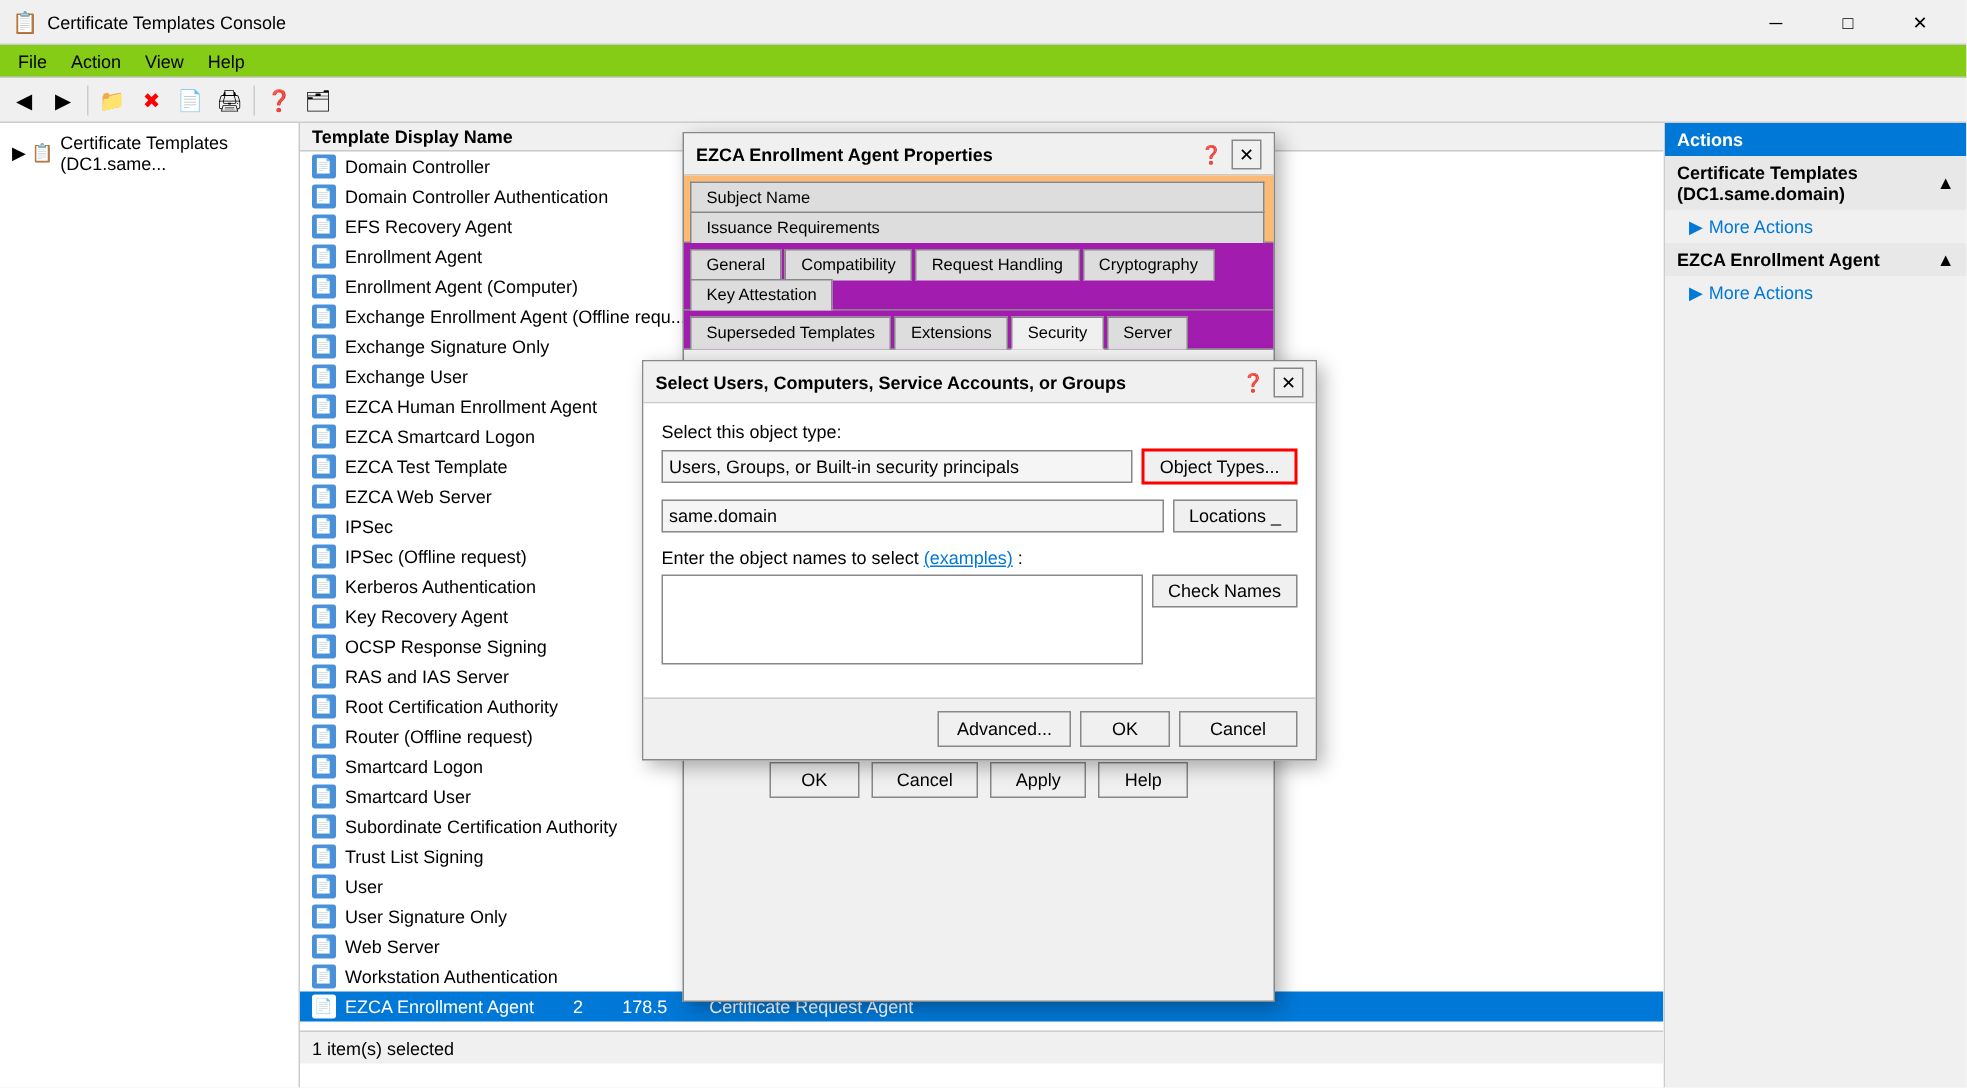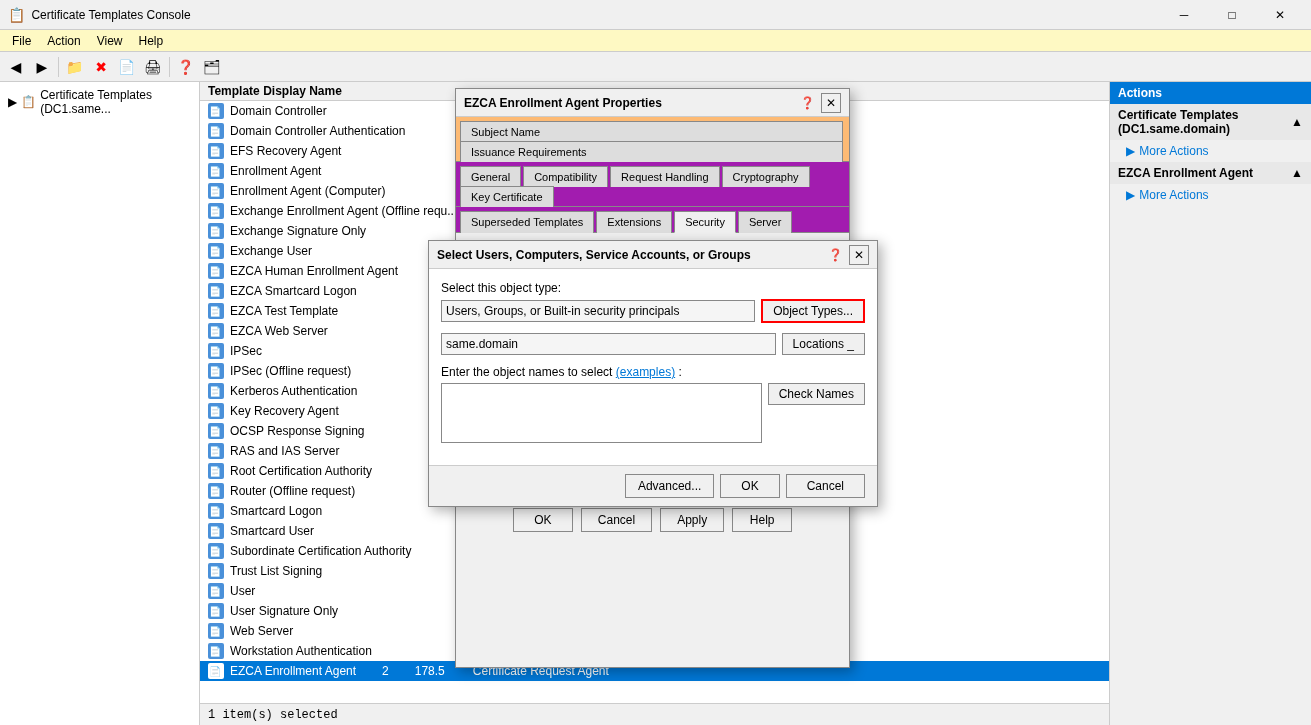--- a/index.html
+++ b/index.html
@@ -14,21 +14,21 @@
       padding: 0 8px;
       border-bottom: 1px solid #ccc;
       position: relative;
     }
     .title-bar-text { font-size: 12px; color: #000; flex: 1; }
     .title-bar-controls { display: flex; gap: 2px; }
     .title-bar-btn { width: 46px; height: 30px; border: none; background: transparent; cursor: pointer; font-size: 12px; display: flex; align-items: center; justify-content: center; }
 
     
     .menu-bar {
-      background: #fef9c3;
+      background: #84cc16;
       height: 22px;
       display: flex;
       align-items: center;
       padding: 0 4px;
       border-bottom: 1px solid #ccc;
     }
     .menu-item { padding: 2px 8px; cursor: pointer; font-size: 12px; }
 
     
     .toolbar {
@@ -133,31 +133,30 @@
       cursor: pointer;
       color: #0078d7;
       display: flex;
       align-items: center;
       gap: 4px;
     }
 
     
     .status-bar {
       position: absolute;
-      bottom: 0;
+      bottom: 16px;
       left: 0;
       right: 0;
       height: 22px;
       background: #f0f0f0;
       border-top: 1px solid #ccc;
       display: flex;
       align-items: center;
       padding: 0 8px;
       font-size: 12px;
-      font-family: Liberation Mono, monospace;
     }
 
     
     .dialog {
       position: absolute;
       background: #f0f0f0;
       border: 1px solid #888;
       box-shadow: 4px 4px 12px rgba(0,0,0,0.3);
     }
 
@@ -580,21 +579,21 @@
   <div style="display:flex; justify-content: space-between; background: #fdba74; padding: 4px 4px 0; border-bottom: 1px solid #888; flex-direction: column;">
     <span class="tab">Subject Name</span>
     <span class="tab">Issuance Requirements</span>
   </div>
 
   <div class="tab-bar">
     <span class="tab">General</span>
     <span class="tab">Compatibility</span>
     <span class="tab">Request Handling</span>
     <span class="tab">Cryptography</span>
-    <span class="tab">Key Certificate</span>
+    <span class="tab">Key Attestation</span>
   </div>
   <div class="tab-bar">
     <span class="tab">Superseded Templates</span>
     <span class="tab">Extensions</span>
     <span class="tab active">Security</span>
     <span class="tab">Server</span>
   </div>
 
   <div class="tab-content">
     <div class="section-label">Group or user names:</div>

